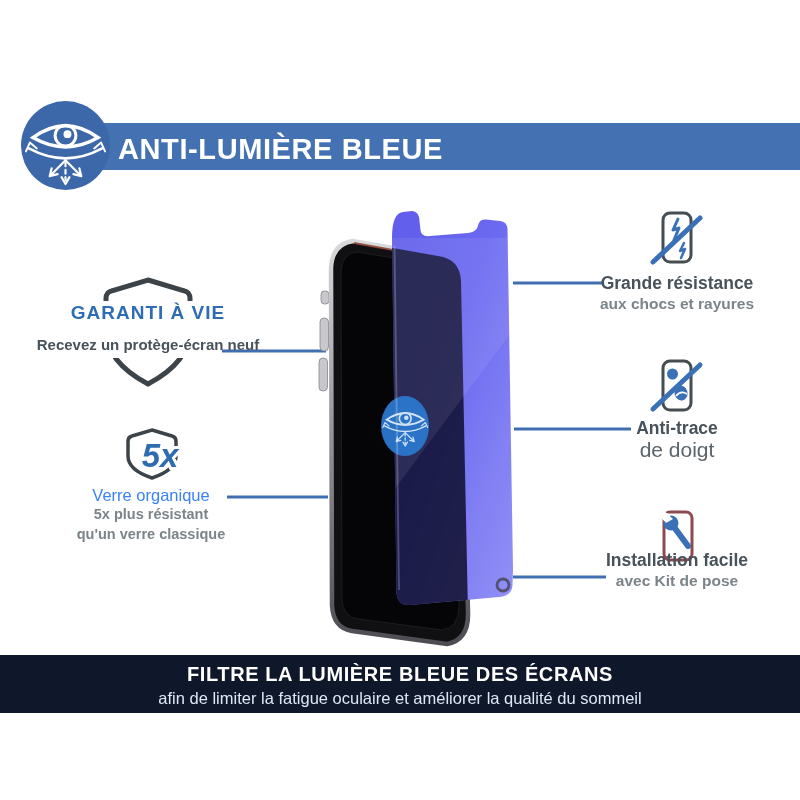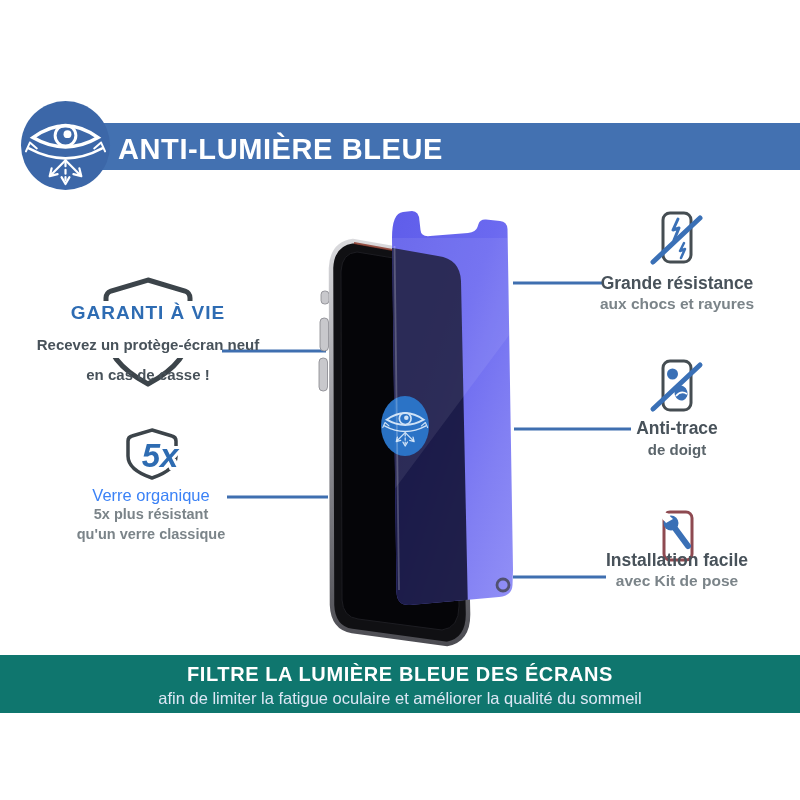--- a/index.html
+++ b/index.html
@@ -15,29 +15,29 @@
              color:#ffffff;font-size:29px;font-weight:bold;letter-spacing:0.6px;white-space:nowrap;}
 
   
   .ann{position:absolute;text-align:center;}
   .ann-title-blue{color:#2e6cb3;font-size:19px;font-weight:bold;letter-spacing:1px;line-height:23px;white-space:nowrap;}
   .ann-dark{color:#48525a;font-size:15px;font-weight:bold;line-height:17.5px;white-space:nowrap;margin-top:12px;}
   .ann-dark-lg{color:#48525a;font-size:17.5px;font-weight:bold;line-height:21px;white-space:nowrap;}
   .ann-gray{color:#7b8489;font-size:15.5px;font-weight:bold;line-height:19px;white-space:nowrap;}
   .ann-gray-md{color:#7b8489;font-size:14.5px;font-weight:bold;line-height:19.5px;white-space:nowrap;}
   .ann-dark-md{color:#3b82f6;font-size:16.5px;font-weight:normal;line-height:20px;white-space:nowrap;}
-  .ann-mid{color:#5a646a;font-size:15px;font-weight:bold;line-height:21px;white-space:nowrap;}
+  .ann-mid{color:#5a646a;font-size:21px;font-weight:normal;line-height:21px;white-space:nowrap;}
   .blk-warranty{left:20px;top:301px;width:256px;text-align:center;}
   .blk-glass{left:44px;top:485px;width:214px;}
   .blk-f1{left:572px;top:273px;width:210px;}
   .blk-f2{left:572px;top:418px;width:210px;}
   .blk-f3{left:572px;top:550px;width:210px;}
 
   
-  .footer{position:absolute;left:0;top:655px;width:800px;height:58px;background:#0f766e;
+  .footer{position:absolute;left:0;top:655px;width:800px;height:58px;background:#0f172a;
           text-align:center;color:#ffffff;}
   .footer-title{font-size:20px;font-weight:bold;letter-spacing:0.6px;padding-top:8px;}
   .footer-sub{font-size:16.5px;color:#dde7f5;padding-top:3px;}
 
   .fg-svg{position:absolute;left:0;top:0;}
 </style>
 </head>
 <body>
 
 <div class="stage">
@@ -145,21 +145,20 @@
   <div class="top-circle">
     <svg width="89" height="89" viewBox="0 0 90 90" style="color:#ffffff;">
       <use href="#eyeIcon"></use>
     </svg>
   </div>
   <div class="top-title">ANTI-LUMIÈRE BLEUE</div>
 
   <div class="ann blk-warranty">
     <div class="ann-title-blue">GARANTI À VIE</div>
     <div class="ann-dark">Recevez un protège-écran neuf</div>
-    <div class="ann-dark">en cas de casse !</div>
   </div>
 
   <div class="ann blk-glass">
     <div class="ann-dark-md">Verre organique</div>
     <div class="ann-gray-md">5x plus résistant</div>
     <div class="ann-gray-md">qu'un verre classique</div>
   </div>
 
   <div class="ann blk-f1">
     <div class="ann-dark-lg">Grande résistance</div>

